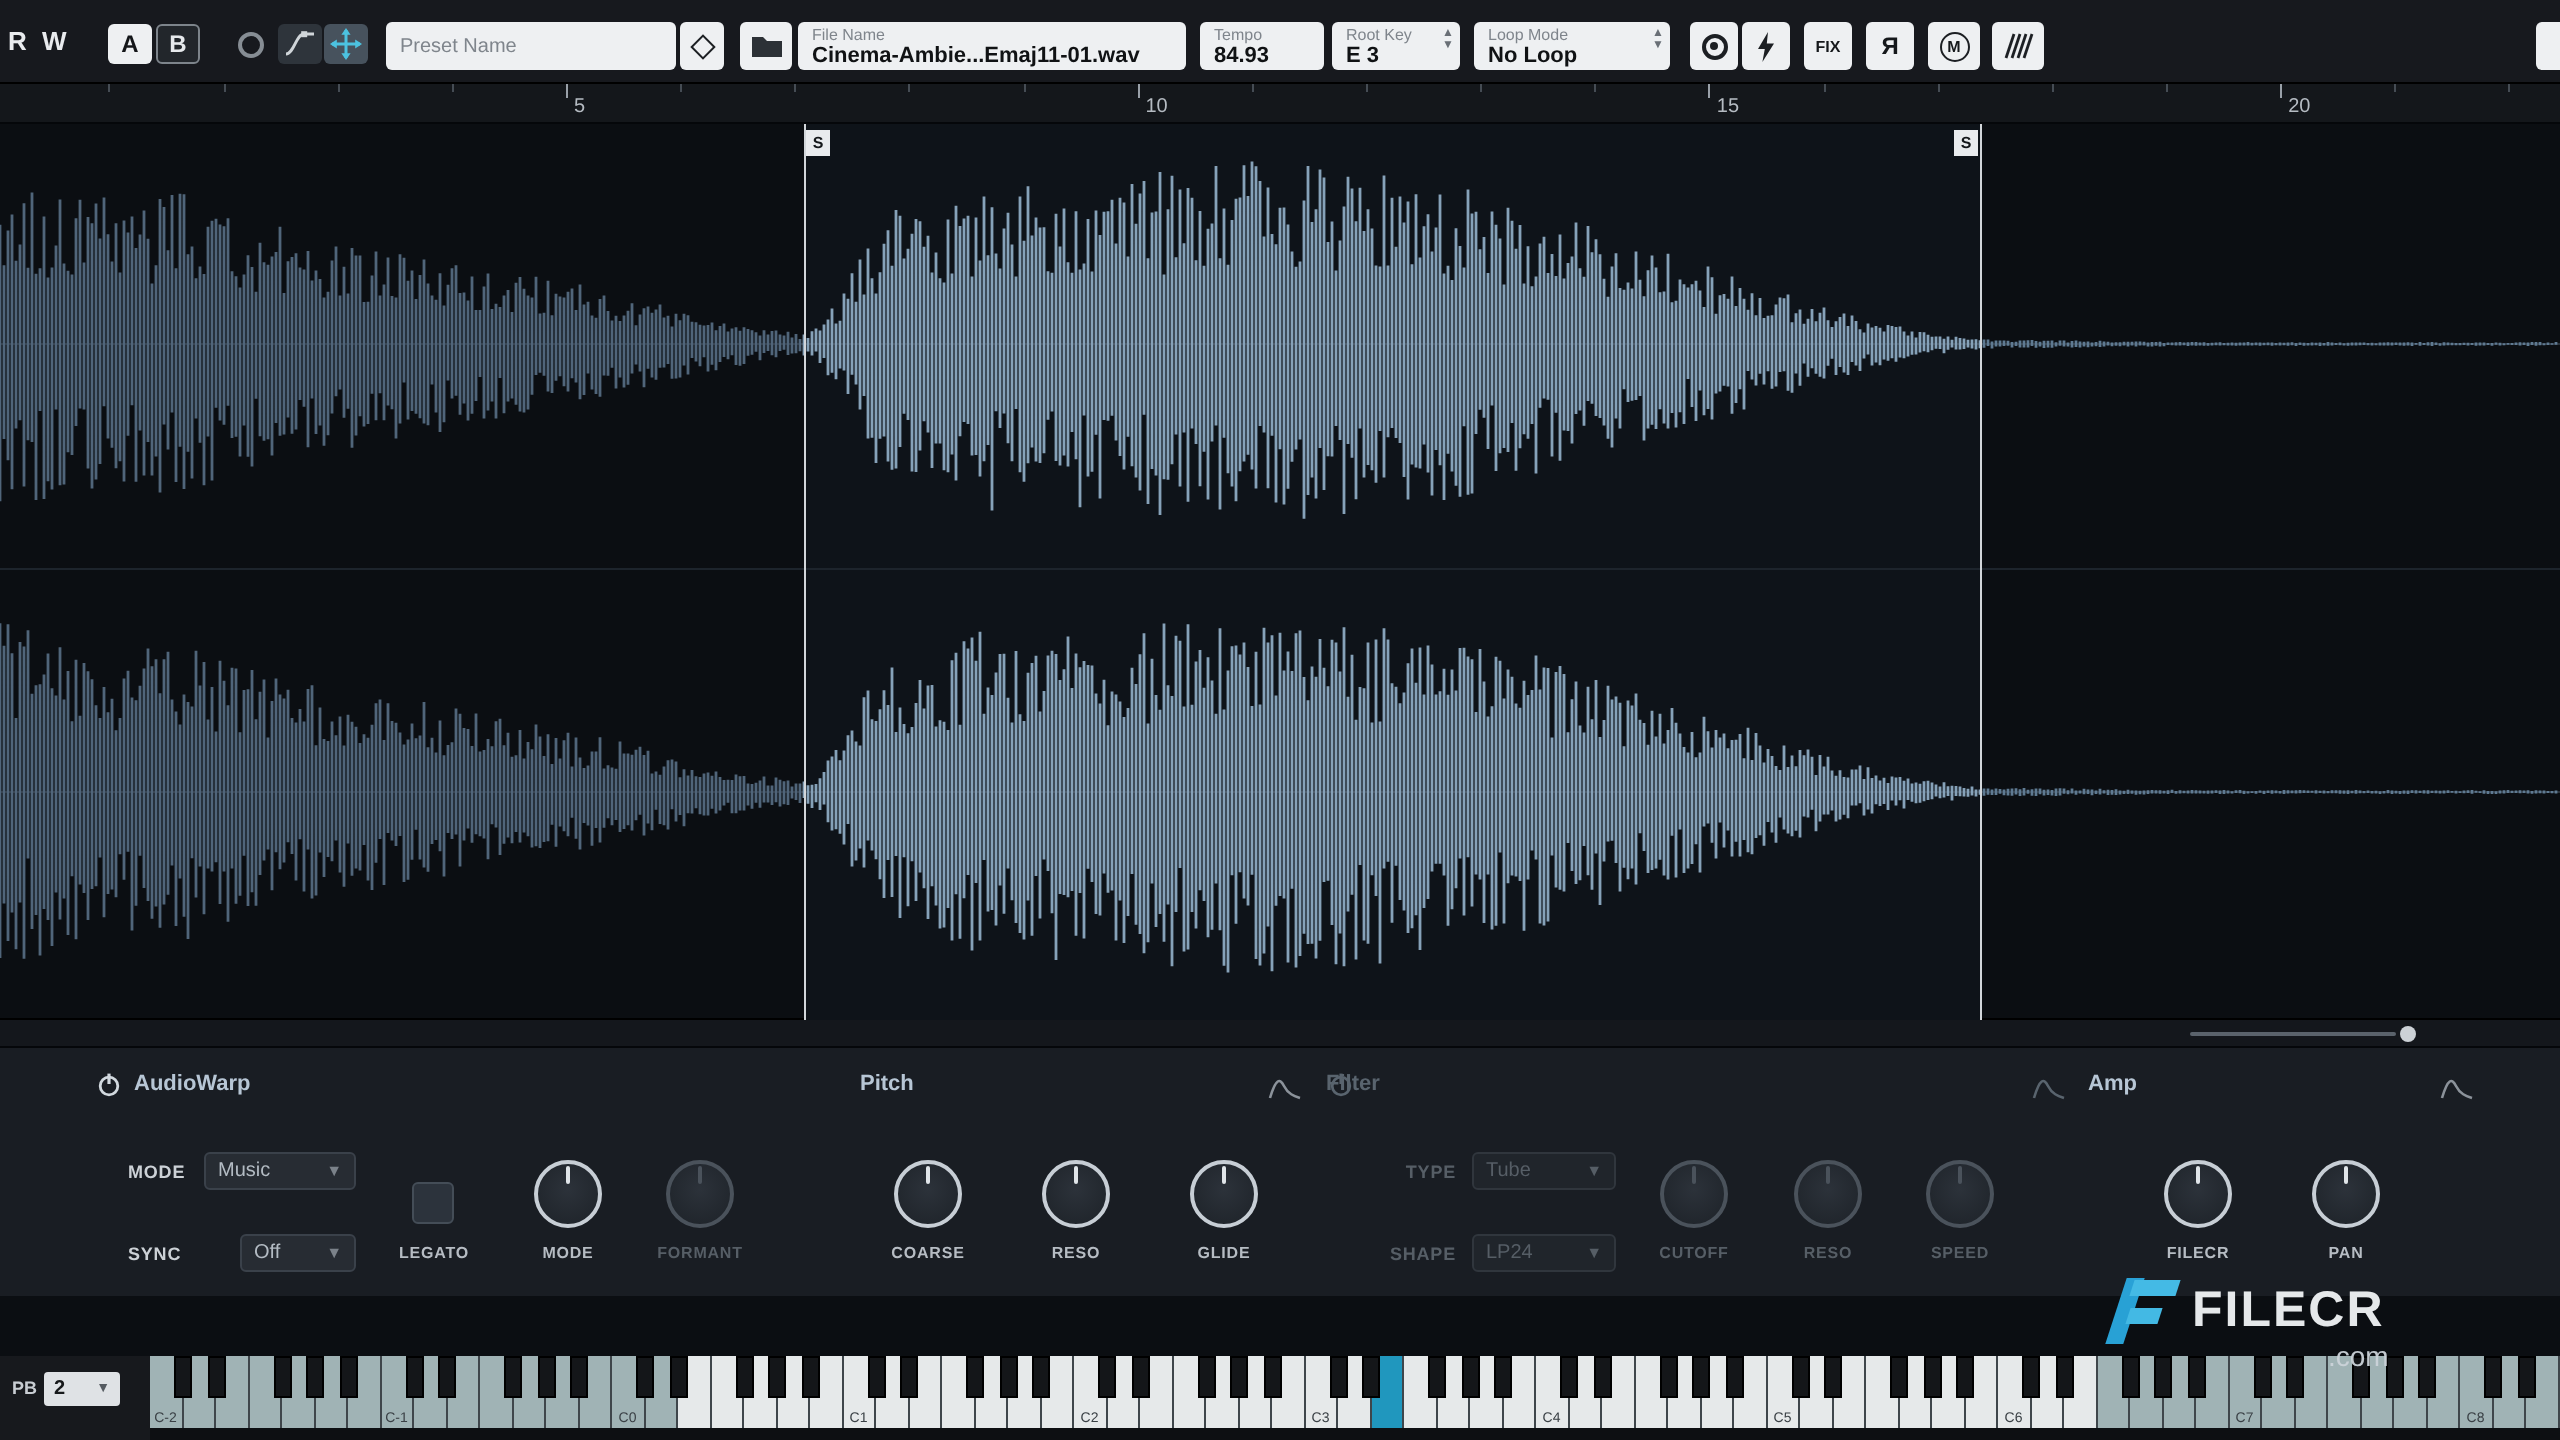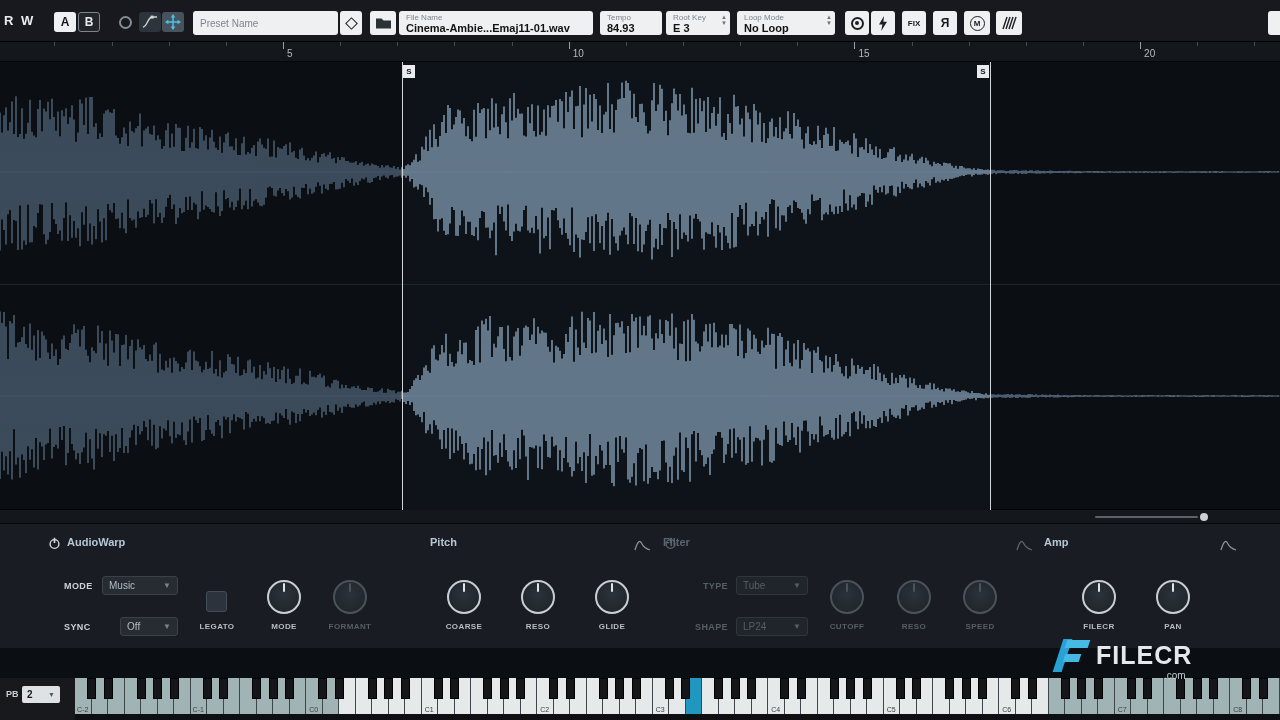--- a/index.html
+++ b/index.html
@@ -88,21 +88,21 @@
   .pbdd{position:absolute;left:22px;top:8px;width:38px;height:17px;background:#dfe2e5;border-radius:2px;display:flex;align-items:center;justify-content:space-between;padding:0 5px}
   .pbdd .pbv{font-size:10px;font-weight:bold;color:#17191b}
   .pbdd .pba{font-size:7px;color:#555b61}
 
   
   .watermark{position:absolute;left:1052px;top:637px;width:170px;height:50px;opacity:.95;pointer-events:none}
   .wm-stem{position:absolute;left:6px;top:2px;width:9px;height:33px;background:#2aa9e0;transform:skewX(-18deg)}
   .wm-bar1{position:absolute;left:14px;top:3px;width:23px;height:8px;background:#47c3f0;transform:skewX(-18deg)}
   .wm-bar2{position:absolute;left:12px;top:17px;width:16px;height:8px;background:#47c3f0;transform:skewX(-18deg)}
   .wm-text{position:absolute;left:44px;top:4px;font-size:25px;font-weight:bold;color:#f1f4f6;letter-spacing:1px}
-  .wm-com{position:absolute;left:112px;top:33px;font-size:10px;color:#ccd3d9}
+  .wm-com{position:absolute;left:112px;top:33px;font-size:14px;color:#ccd3d9}
 </style>
 </head>
 <body>
 
 <div class="app">
 
   <div class="toolbar">
     <div class="tletter" style="left:4px">R</div>
     <div class="tletter" style="left:21px">W</div>
     <div class="sqbtn on" style="left:54px">A</div>

